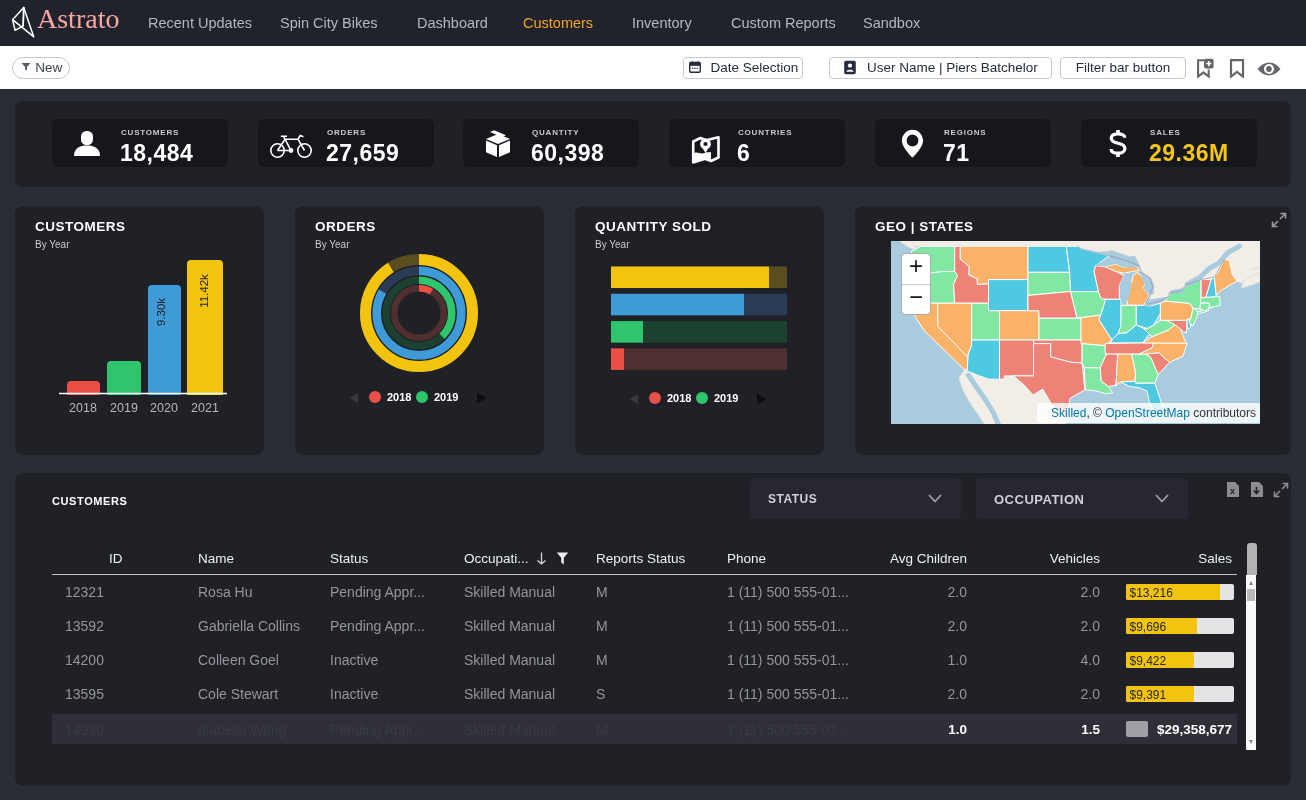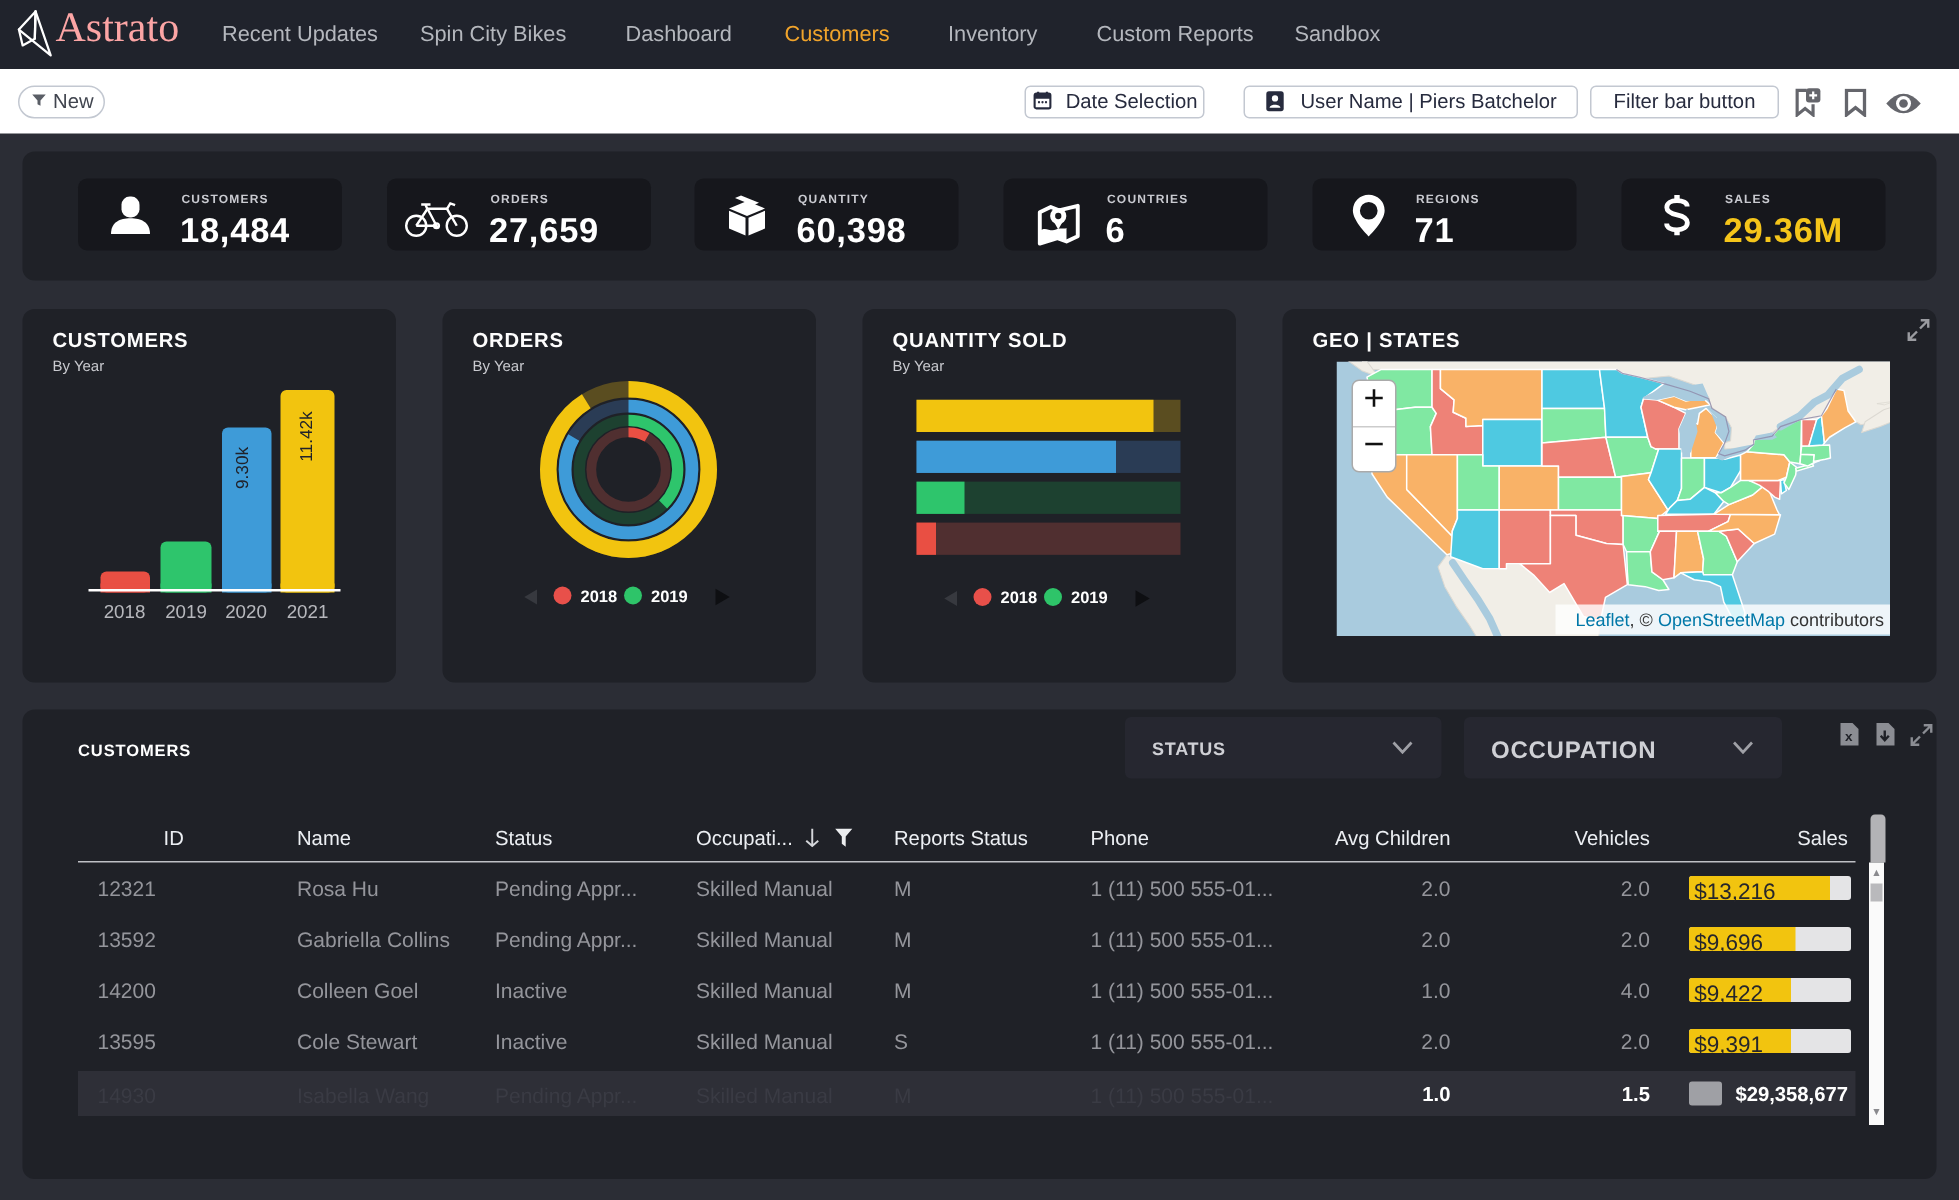--- a/index.html
+++ b/index.html
@@ -27,21 +27,21 @@
   .ctitle { position:absolute; left:20px; top:13px; font-size:13.5px; font-weight:bold; letter-spacing:0.5px; color:#fdfdfd; }
   .csub   { position:absolute; left:20px; top:33px; font-size:10px; color:#c9cacf; }
 
   
   .hdr { font-size:13.5px; color:#eceff3; }
   .row { position:absolute; left:37px; width:1185px; height:34px; }
   .row .c { position:absolute; top:9px; font-size:14px; color:#94959b; white-space:nowrap; }
   .row .r { text-align:right; }
   .salesbar { position:absolute; left:1073.5px; top:9px; width:108px; height:16px; background:#e4e4e6; border-radius:2px; }
   .salesbar .fill { position:absolute; left:0; top:0; height:16px; background:#f2c40f; border-radius:2px 0 0 2px; }
-  .salesbar .tx { position:absolute; left:4px; top:2px; font-size:15px; color:#26262b; }
+  .salesbar .tx { position:absolute; left:4px; top:2px; font-size:12px; color:#26262b; }
 </style>
 </head>
 <body>
 
 <div class="nav">
   <svg class="abs" style="left:11px;top:6px" width="25" height="33" viewBox="0 0 25 33">
     <g fill="none" stroke="#fff" stroke-width="1.5" stroke-linejoin="round" stroke-linecap="round">
       <path d="M12.7,1.6 L1.6,13.7 L4.1,24.3 L12.2,19.8 Z"></path>
       <path d="M12.7,1.6 L12.2,19.8"></path>
       <path d="M12.7,1.6 L22.8,30.9 L1.6,13.7"></path>
@@ -304,34 +304,34 @@
     <path d="M296.0,43.4 L309.0,36.2 L318.5,27.2 L327.6,22.3 L337.2,11.3 L348.4,5.3" fill="none" stroke="#a9cbde" stroke-width="5" stroke-linecap="round"></path>
     <path d="M186.6,5.3 L190.6,7.9 L201.8,10.4 L218.2,14.7 L235.7,19.8 L248.1,24.8 L250.3,31.3 L259.4,37.0 L261.6,46.6 L258.8,54.4 L254.8,61.4 L258.8,62.9 L272.3,59.1 L278.2,55.2 L278.0,52.3 L290.4,49.8 L296.0,43.4 L310.1,38.6 L323.3,36.2 L333.2,18.4" fill="none" stroke="#8d87a8" stroke-width="0.8" opacity="0.8"></path>
   </svg>
 
   <div class="abs" style="left:46px;top:47px;width:30px;height:62px;background:#fff;border-radius:5px;border:1px solid #aaa;"></div>
   <div class="abs" style="left:46px;top:44px;width:30px;height:31px;font-size:24px;color:#111;text-align:center;line-height:31px;">+</div>
   <div class="abs" style="left:46px;top:77px;width:30px;height:31px;font-size:24px;color:#111;text-align:center;line-height:28px;">−</div>
   <div class="abs" style="left:47px;top:78px;width:28px;height:1px;background:#ccc;"></div>
 
   <div class="abs" style="left:182px;top:197px;width:223px;height:20px;background:rgba(255,255,255,0.8);font-size:12px;line-height:20px;color:#333;text-align:right;padding-right:4px;">
-    <span style="color:#0078a8">Leaflet</span>, © <span style="color:#0078a8">OpenStreetMap</span> contributors
+    <span style="color:#0078a8">Skilled</span>, © <span style="color:#0078a8">OpenStreetMap</span> contributors
   </div>
 </div>
 
 <div class="card" style="left:15px;top:473px;width:1276px;height:313px;">
   <div class="abs" style="left:37px;top:22px;font-size:11px;font-weight:bold;letter-spacing:0.6px;color:#fff;">CUSTOMERS</div>
   <div class="abs" style="left:735px;top:5px;width:211px;height:41px;background:#262730;border-radius:4px;">
     <div class="abs" style="left:18px;top:14px;font-size:12px;font-weight:bold;letter-spacing:0.5px;color:#cfd0d5;">STATUS</div>
     <svg class="abs" style="left:178px;top:16px" width="14" height="9" viewBox="0 0 14 9">
         <path d="M1 1 L7 7.5 L13 1" stroke="#9fa0a6" stroke-width="1.8" fill="none"></path>
       </svg>
   </div>
   <div class="abs" style="left:961px;top:5px;width:212px;height:41px;background:#262730;border-radius:4px;">
-    <div class="abs" style="left:18px;top:14px;font-size:16px;font-weight:bold;letter-spacing:0.5px;color:#cfd0d5;">OCCUPATION</div>
+    <div class="abs" style="left:18px;top:14px;font-size:13px;font-weight:bold;letter-spacing:0.5px;color:#cfd0d5;">OCCUPATION</div>
     <svg class="abs" style="left:179px;top:16px" width="14" height="9" viewBox="0 0 14 9">
         <path d="M1 1 L7 7.5 L13 1" stroke="#9fa0a6" stroke-width="1.8" fill="none"></path>
       </svg>
   </div>
 
   <svg class="abs" style="left:1210px;top:8px" width="15" height="17" viewBox="0 0 15 17">
     <path d="M2 1 h8 l4 4 v11 h-12 z" fill="#8b8d93"></path>
     <text x="7.5" y="13" font-size="9" font-weight="bold" fill="#1f2127" text-anchor="middle">x</text>
   </svg>
   <svg class="abs" style="left:1234px;top:8px" width="15" height="17" viewBox="0 0 15 17">

